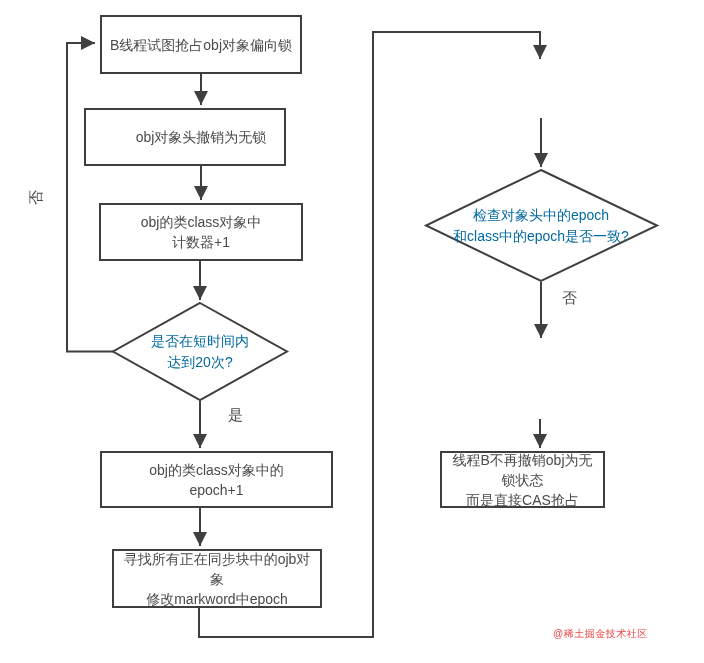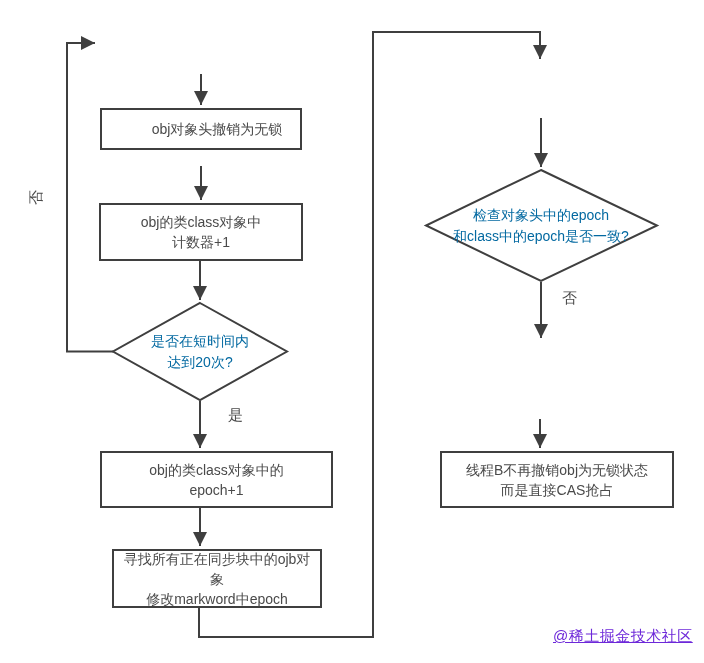--- a/index.html
+++ b/index.html
@@ -35,24 +35,23 @@
   .edge-label{
     position:absolute;
     color:#4a4a4a;
     font-size:15px;line-height:15px;
   }
   .rot-ccw{transform:rotate(-90deg);transform-origin:center center;}
   #watermark{
     position:absolute;
     left:553px;top:627px;
     width:150px;
-    color:#6d28d9;
-    font-size:15px;
+    color:#ef4444;
+    font-size:10px;
     letter-spacing:0.5px;
-    text-decoration:underline;
   }
 </style>
 </head>
 <body>
 
 <div id="canvas">
 
   <svg id="connector-layer" width="704" height="663" viewBox="0 0 704 663">
     <defs>
       <marker id="arrow" viewBox="0 0 10 10" refX="10" refY="5" markerWidth="7" markerHeight="7" orient="auto">
@@ -71,41 +70,42 @@
     <path d="M199,608 V637 H373 V32 H540 V59" stroke="#3f3f3f" stroke-width="2" fill="none" marker-end="url(#arrow)"></path>
 
     <path d="M541,118 V167" stroke="#3f3f3f" stroke-width="2" fill="none" marker-end="url(#arrow)"></path>
     <path d="M541,282 V338" stroke="#3f3f3f" stroke-width="2" fill="none" marker-end="url(#arrow)"></path>
     <path d="M540,419 V448" stroke="#3f3f3f" stroke-width="2" fill="none" marker-end="url(#arrow)"></path>
 
     <polygon points="200,303 287,351.5 200,400 113,351.5" fill="#ffffff" stroke="#3f3f3f" stroke-width="2"></polygon>
     <polygon points="541,170 657,225.5 541,281 426,225.5" fill="#ffffff" stroke="#3f3f3f" stroke-width="2"></polygon>
   </svg>
 
+  <div class="node" style="left:100px;top:15px;width:202px;height:59px;">B线程试图抢占obj对象偏向锁</div>
 
-  <div class="node" style="left:100px;top:108px;width:202px;height:42px;padding-left:36px;">obj对象头撤销为无锁</div>
+  <div class="node" style="left:84px;top:108px;width:202px;height:58px;padding-left:36px;">obj对象头撤销为无锁</div>
 
   <div class="node" style="left:99px;top:203px;width:204px;height:58px;">obj的类class对象中
 计数器+1</div>
 
   <div class="diamond-text" style="left:118px;top:324px;width:164px;height:56px;">是否在短时间内
 达到20次?</div>
 
   <div class="node" style="left:100px;top:451px;width:233px;height:57px;">obj的类class对象中的
 epoch+1</div>
 
   <div class="node" style="left:96px;top:549px;width:210px;height:59px;margin-left:16px;">寻找所有正在同步块中的ojb对象
 修改markword中epoch</div>
 
 
   <div class="diamond-text" style="left:431px;top:198px;width:220px;height:56px;">检查对象头中的epoch
 和class中的epoch是否一致?</div>
 
 
-  <div class="node" style="left:440px;top:451px;width:234px;height:57px;">线程B不再撤销obj为无锁状态
+  <div class="node" style="left:440px;top:451px;width:165px;height:57px;">线程B不再撤销obj为无锁状态
 而是直接CAS抢占</div>
 
   <div class="edge-label rot-ccw" style="left:28px;top:190px;">否</div>
 
   <div class="edge-label" style="left:228px;top:407px;">是</div>
 
   <div class="edge-label" style="left:562px;top:290px;">否</div>
 
   <div id="watermark">@稀土掘金技术社区</div>
 

